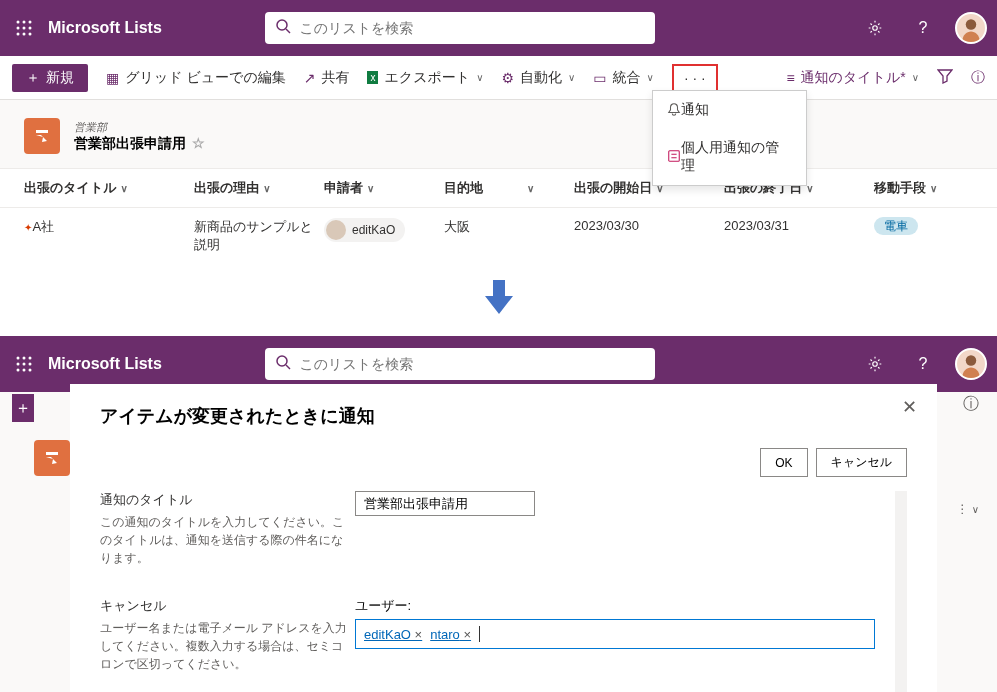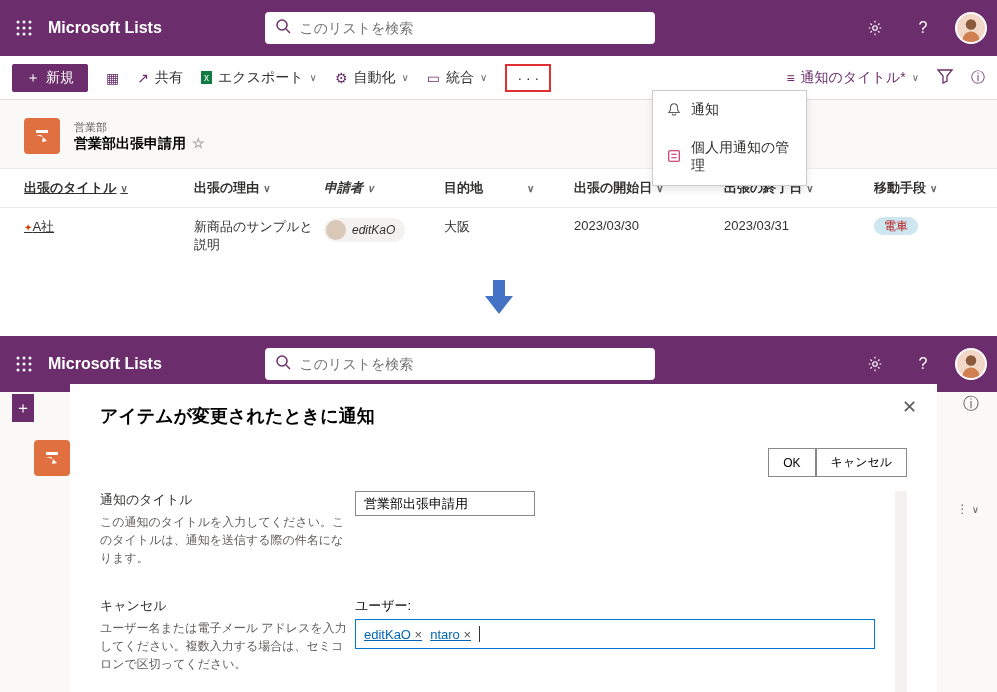--- a/index.html
+++ b/index.html
@@ -17,44 +17,44 @@
   
   .cmdbar { height: 44px; border-bottom: 1px solid #e1dfdd; background: #fff; display: flex; align-items: center; padding: 0 12px; gap: 18px; font-size: 14px; color: #323130; }
   .btn-new { background: #6b2d6b; color: #fff; padding: 5px 14px; border-radius: 2px; display: flex; align-items: center; gap: 6px; cursor: pointer; }
   .cmd-item { display: flex; align-items: center; gap: 6px; cursor: pointer; }
   .chev { font-size: 10px; color: #666; }
   .more-btn { border: 2px solid #e03030; padding: 4px 10px; }
   .cmdbar-right { margin-left: auto; display: flex; align-items: center; gap: 18px; }
   .view-sel { color: #6b2d6b; display: flex; align-items: center; gap: 6px; }
   
   .dropdown-menu { position: absolute; right: 190px; top: 90px; background: #fff; border: 1px solid #ccc; box-shadow: 0 4px 8px rgba(0,0,0,.1); width: 155px; z-index: 10; }
-  .dropdown-item { padding: 10px 14px; display: flex; align-items: center; gap: 10px; font-size: 14px; cursor: pointer; color: #323130; }
+  .dropdown-item { padding: 10px 14px; display: flex; align-items: center; font-size: 14px; cursor: pointer; color: #323130; }
   
   .list-header-area { padding: 18px 24px 14px; display: flex; align-items: center; gap: 14px; background:#faf9f8; }
   .list-icon { width: 36px; height: 36px; background: #e07040; border-radius: 4px; display: flex; align-items: center; justify-content: center; color: #fff; }
-  .list-meta .dept { font-size: 11px; color: #605e5c; }
+  .list-meta .dept { font-size: 11px; color: #605e5c; font-style: italic; }
   .list-meta .name { font-size: 14px; font-weight: 600; }
   .star { color: #aaa; margin-left: 6px; }
   
   .table-wrap { background: #fff; }
   .col-headers { display: flex; padding: 10px 24px; border-top: 1px solid #edebe9; border-bottom: 1px solid #edebe9; font-size: 13px; color: #323130; font-weight: 600; }
   .col { display: flex; align-items: center; gap: 4px; }
-  .c1 { width: 170px; text-decoration: underline; } .c2 { width: 130px; } .c3 { width: 120px; font-style: italic; } .c4 { width: 130px; gap: 44px; } .c5 { width: 150px; } .c6 { width: 150px; } .c7 { width: 80px; }
+  .c1 { width: 170px; } .c2 { width: 130px; } .c3 { width: 120px; } .c4 { width: 130px; gap: 44px; } .c5 { width: 150px; } .c6 { width: 150px; } .c7 { width: 80px; }
   .row { display: flex; padding: 10px 24px; font-size: 13px; color: #323130; align-items: flex-start; }
   .person-chip { display: inline-flex; align-items: center; gap: 6px; background: #f3f2f1; border-radius: 12px; padding: 2px 10px 2px 2px; font-size: 12px; }
   .person-chip .pa { width: 20px; height: 20px; border-radius: 50%; background: #d9c8b8; }
-  .tag { background: #cde6ef; color: #b91c1c; border-radius: 10px; padding: 2px 10px; font-size: 12px; }
+  .tag { background: #cde6ef; color: #0369a1; border-radius: 10px; padding: 2px 10px; font-size: 12px; }
   
   .spacer-arrow { display: flex; justify-content: center; padding: 12px 0 20px; }
   
   .panel-bg { position: relative; }
   .dialog { position: absolute; left: 70px; right: 60px; top: 48px; background: #fff; z-index: 5; padding: 20px 30px 10px; }
   .dialog-close { position: absolute; right: 20px; top: 12px; color: #605e5c; cursor: pointer; font-size: 18px; }
   .dialog h2 { font-size: 18px; font-weight: 700; margin-bottom: 20px; }
-  .dialog-actions { display: flex; justify-content: flex-end; margin-bottom: 14px; }
+  .dialog-actions { display: flex; justify-content: flex-end; gap: 8px; margin-bottom: 14px; }
   .dlg-btn { border: 1px solid #8a8886; background: #fff; padding: 5px 14px; font-size: 12px; cursor: pointer; }
   .dlg-scroll { border-right: 12px solid #f3f2f1; padding-right: 20px; max-height: 280px; overflow: hidden; }
   .field-row { display: flex; margin-bottom: 30px; }
   .field-label { width: 255px; font-size: 13px; }
   .field-label .flt { font-weight: 400; color: #323130; }
   .field-label .fld { font-size: 12px; color: #605e5c; margin-top: 4px; line-height: 1.5; }
   .field-ctrl { flex: 1; font-size: 13px; }
   .txt-in { border: 1px solid #8a8886; padding: 4px 8px; font-size: 13px; width: 180px; }
   .user-box { border: 1px solid #0078d4; padding: 6px 8px; display: flex; gap: 8px; align-items: center; min-height: 30px; }
   .user-tag { color: #0067b8; text-decoration: underline; font-size: 13px; }
@@ -113,20 +113,21 @@
     </div>
   </div>
 
   <div class="cmdbar" style="position:relative;">
     <div class="btn-new">
       <span>＋</span>
       <span>新規</span>
     </div>
     <div class="cmd-item">
       <span style="color:#6b2d6b;">▦</span>
+      <span>グリッド ビューでの編集</span>
     </div>
     <div class="cmd-item">
       <span style="color:#6b2d6b;">↗</span>
       <span>共有</span>
     </div>
     <div class="cmd-item">
       <span style="background:#107c41;color:#fff;font-size:10px;padding:1px 3px;">x</span>
       <span>エクスポート</span>
       <span class="chev">∨</span>
     </div>

